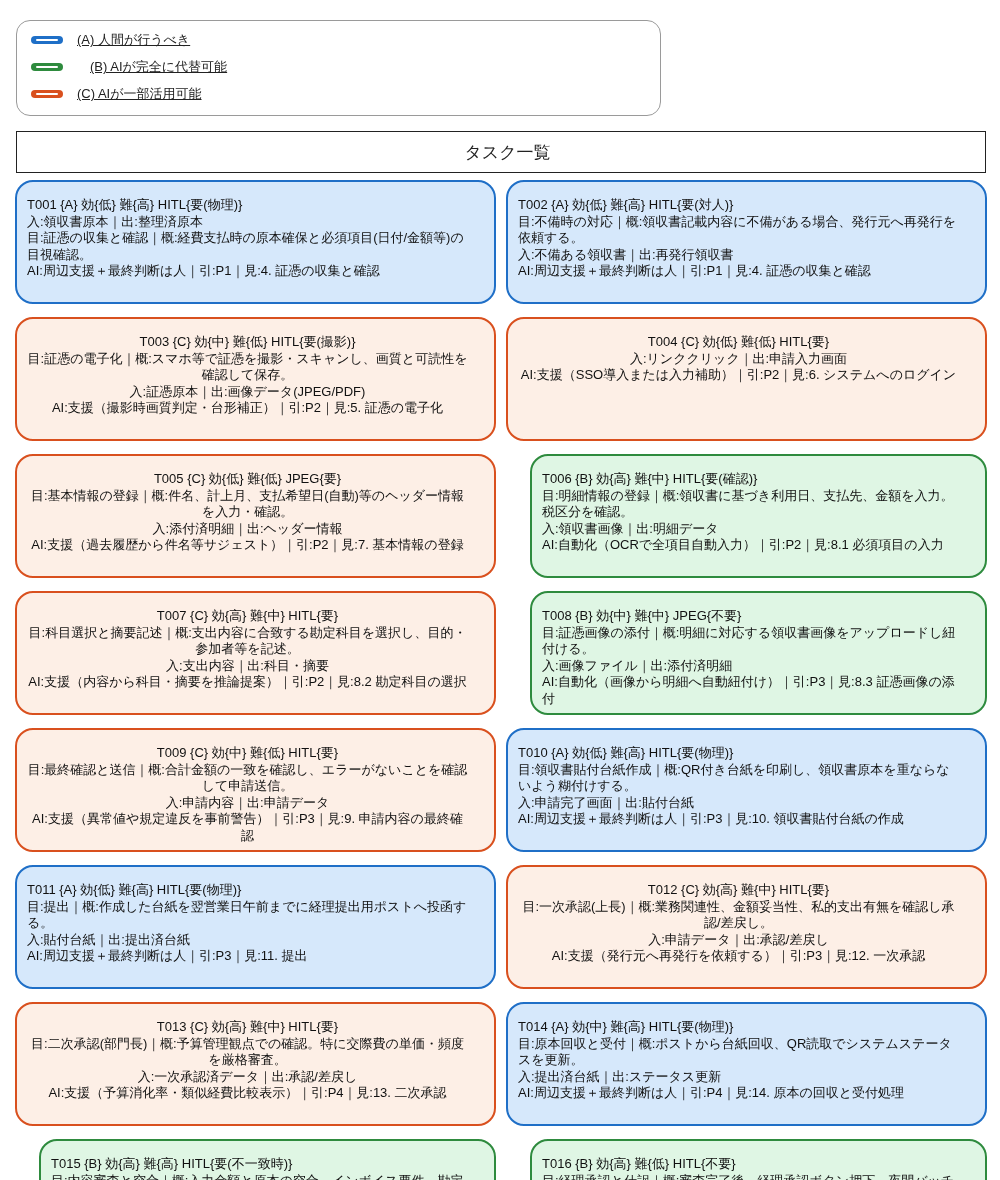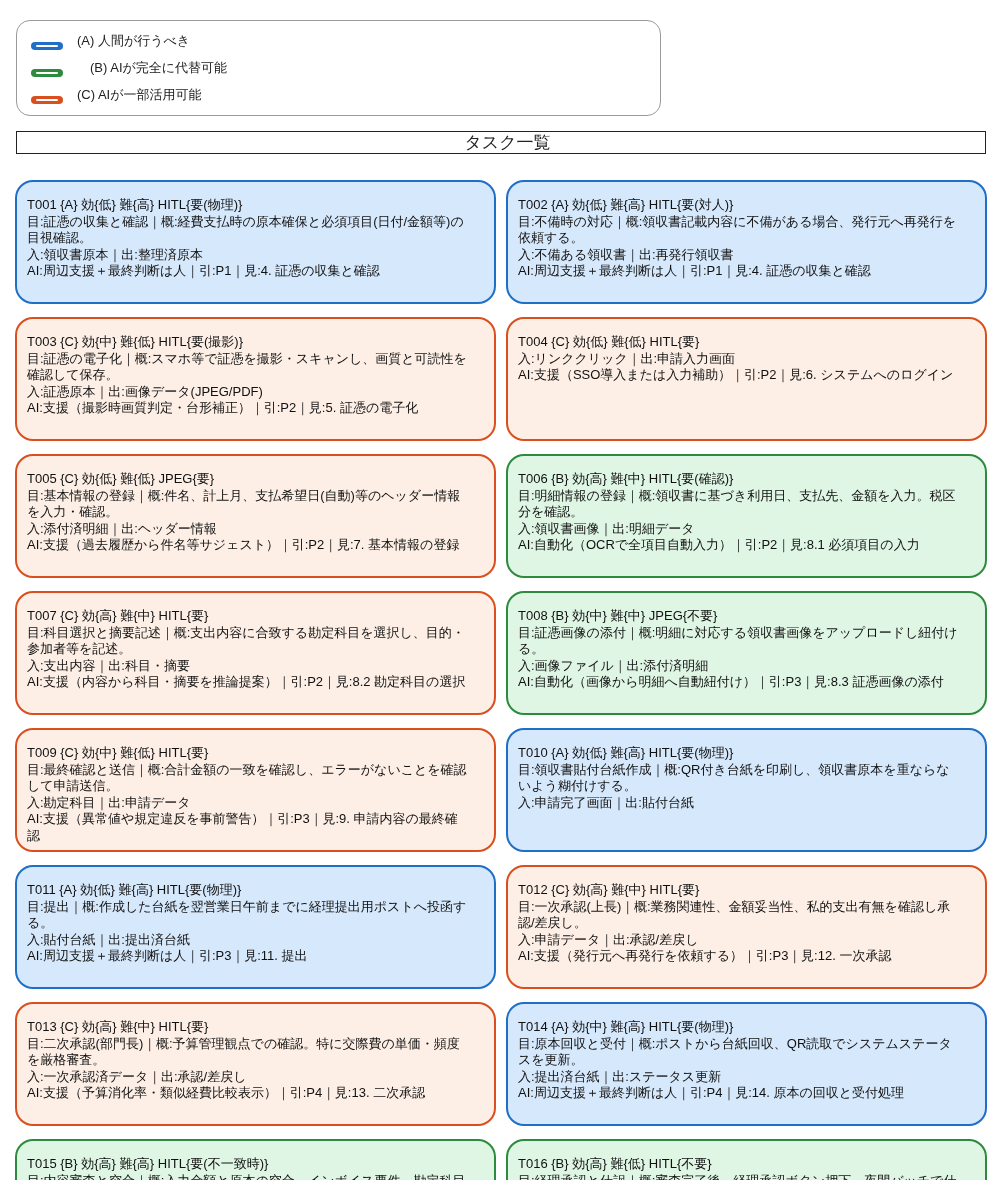--- a/index.html
+++ b/index.html
@@ -7,52 +7,52 @@
     width: 1000px; height: 1180px; overflow: hidden; position: relative;
     font-family: "Liberation Sans", "DejaVu Sans", sans-serif;
     color: #111;
   }
   .legend {
     position: absolute; left: 16px; top: 20px; width: 645px; height: 96px;
     border: 1px solid #9a9a9a; border-radius: 14px; box-sizing: border-box;
     background: #fff;
   }
   .legend-item {
-    position: absolute; left: 14px; height: 20px; display: flex; align-items: flex-end;
-    font-size: 13px; color: #222;
+    position: absolute; left: 14px; height: 20px; display: flex; align-items: center;
+    font-size: 13px; color: #222; text-decoration: underline;
   }
   .legend-item:nth-child(1) { top: 9px; }
   .legend-item:nth-child(2) { top: 36px; gap: 13px; }
   .legend-item:nth-child(3) { top: 63px; }
   .swatch {
     width: 32px; height: 8px; border-radius: 4px; margin-right: 14px;
     box-sizing: content-box; position: relative;
   }
   .swatch::after {
     content: ""; position: absolute; left: 5px; right: 5px; top: 3px; height: 2px;
     background: #fff; border-radius: 1px;
   }
   .title-box {
-    position: absolute; left: 16px; top: 131px; width: 970px; height: 23px;
+    position: absolute; left: 16px; top: 131px; width: 970px; height: 42px;
     border: 1.5px solid #222; box-sizing: border-box;
     display: flex; align-items: center; justify-content: center;
     font-size: 17px; color: #222; padding-left: 13px;
   }
   .grid {
     position: absolute; left: 15px; top: 180px; width: 972px;
     display: grid; grid-template-columns: 481px 481px; column-gap: 10px; row-gap: 13px;
   }
   .card {
     height: 124px; box-sizing: border-box; border-width: 2.5px; border-style: solid;
     border-radius: 18px; padding: 15px 26px 0 10px;
     font-size: 13px; line-height: 16.5px; color: #111; overflow: hidden;
   }
   .card.A { border-color: #1f6fc7; background: #d6e8fb; }
-  .card.B { border-color: #2e8b3e; background: #dff6e4; }
-  .card.C { border-color: #d9501e; background: #fdefe6; }
+  .card.B { border-color: #2e8b3e; background: #dff6e4; margin-left: 24px; }
+  .card.C { border-color: #d9501e; background: #fdefe6; text-align: center; }
   .line { display: block; }
 </style>
 </head>
 <body>
 
 <div class="legend">
   <div class="legend-item">
     <span class="swatch" style="background:#1f6fc7"></span>
     <span>(A) 人間が行うべき</span>
   </div>
@@ -64,22 +64,22 @@
     <span class="swatch" style="background:#d9501e"></span>
     <span>(C) AIが一部活用可能</span>
   </div>
 </div>
 
 <div class="title-box">タスク一覧</div>
 
 <div class="grid">
   <div class="card A">
     <span class="line">T001 {A} 効{低} 難{高} HITL{要(物理)}</span>
+    <span class="line">入:領収書原本｜出:整理済原本</span>
     <span class="line">目:証憑の収集と確認｜概:経費支払時の原本確保と必須項目(日付/金額等)の目視確認。</span>
-    <span class="line">入:領収書原本｜出:整理済原本</span>
     <span class="line">AI:周辺支援＋最終判断は人｜引:P1｜見:4. 証憑の収集と確認</span>
   </div>
   <div class="card A">
     <span class="line">T002 {A} 効{低} 難{高} HITL{要(対人)}</span>
     <span class="line">目:不備時の対応｜概:領収書記載内容に不備がある場合、発行元へ再発行を依頼する。</span>
     <span class="line">入:不備ある領収書｜出:再発行領収書</span>
     <span class="line">AI:周辺支援＋最終判断は人｜引:P1｜見:4. 証憑の収集と確認</span>
   </div>
   <div class="card C">
     <span class="line">T003 {C} 効{中} 難{低} HITL{要(撮影)}</span>
@@ -112,27 +112,28 @@
   </div>
   <div class="card B">
     <span class="line">T008 {B} 効{中} 難{中} JPEG{不要}</span>
     <span class="line">目:証憑画像の添付｜概:明細に対応する領収書画像をアップロードし紐付ける。</span>
     <span class="line">入:画像ファイル｜出:添付済明細</span>
     <span class="line">AI:自動化（画像から明細へ自動紐付け）｜引:P3｜見:8.3 証憑画像の添付</span>
   </div>
   <div class="card C">
     <span class="line">T009 {C} 効{中} 難{低} HITL{要}</span>
     <span class="line">目:最終確認と送信｜概:合計金額の一致を確認し、エラーがないことを確認して申請送信。</span>
-    <span class="line">入:勘定科目｜出:申請データ</span>
+    <span class="line">入:申請内容｜出:申請データ</span>
     <span class="line">AI:支援（異常値や規定違反を事前警告）｜引:P3｜見:9. 申請内容の最終確認</span>
   </div>
   <div class="card A">
     <span class="line">T010 {A} 効{低} 難{高} HITL{要(物理)}</span>
     <span class="line">目:領収書貼付台紙作成｜概:QR付き台紙を印刷し、領収書原本を重ならないよう糊付けする。</span>
     <span class="line">入:申請完了画面｜出:貼付台紙</span>
+    <span class="line">AI:周辺支援＋最終判断は人｜引:P3｜見:10. 領収書貼付台紙の作成</span>
   </div>
   <div class="card A">
     <span class="line">T011 {A} 効{低} 難{高} HITL{要(物理)}</span>
     <span class="line">目:提出｜概:作成した台紙を翌営業日午前までに経理提出用ポストへ投函する。</span>
     <span class="line">入:貼付台紙｜出:提出済台紙</span>
     <span class="line">AI:周辺支援＋最終判断は人｜引:P3｜見:11. 提出</span>
   </div>
   <div class="card C">
     <span class="line">T012 {C} 効{高} 難{中} HITL{要}</span>
     <span class="line">目:一次承認(上長)｜概:業務関連性、金額妥当性、私的支出有無を確認し承認/差戻し。</span>

